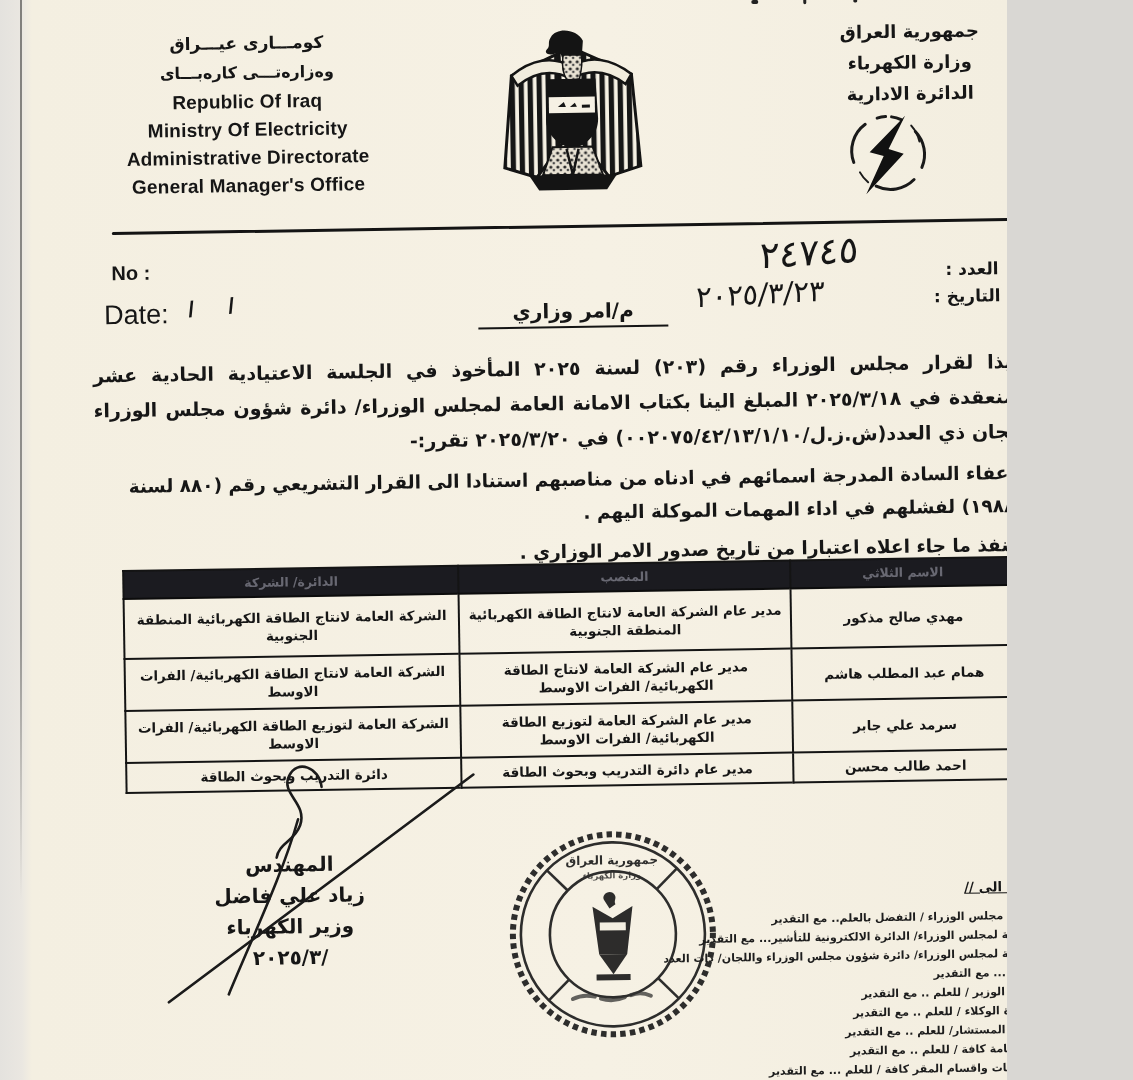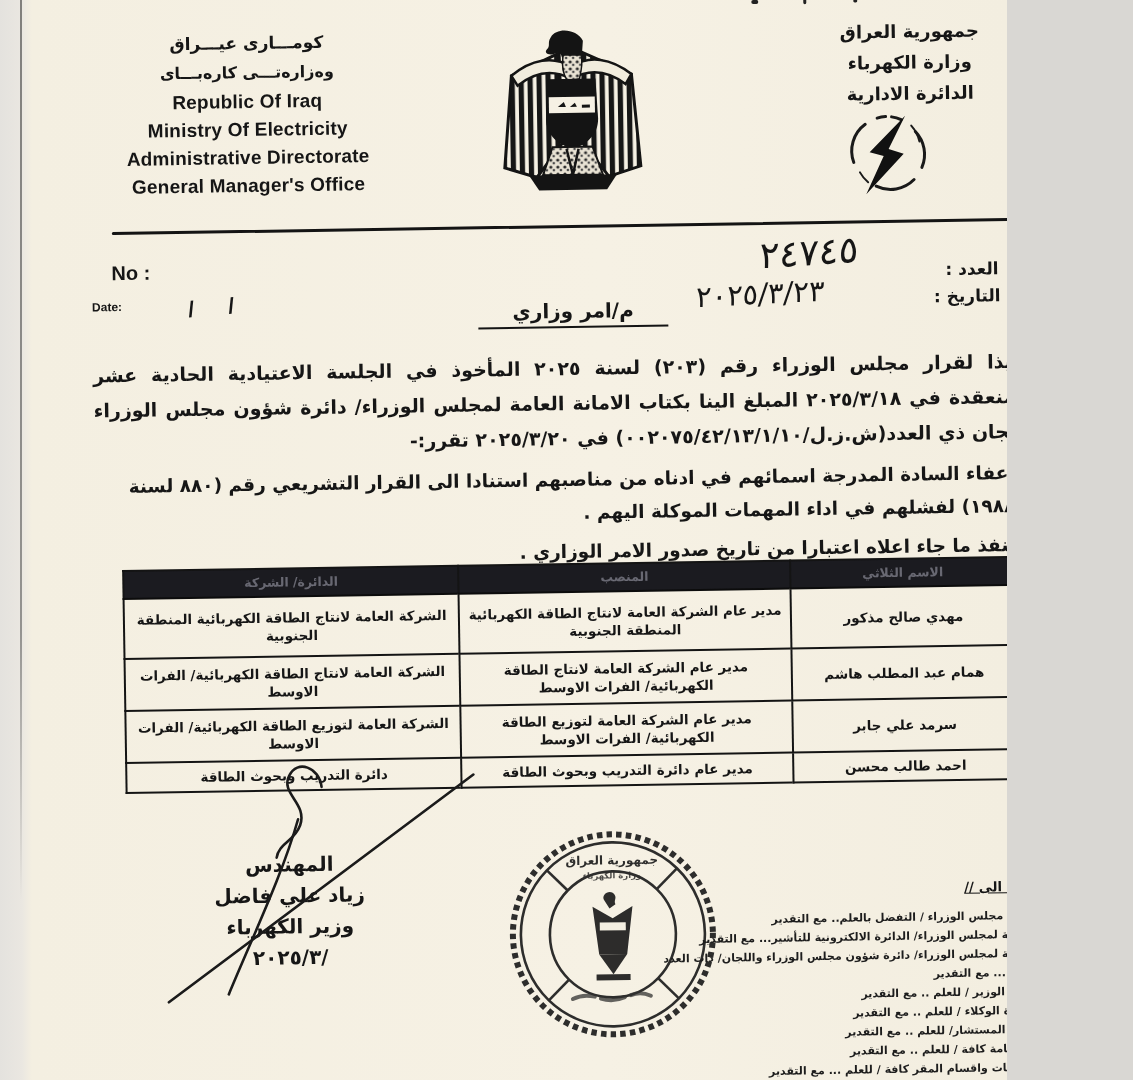--- a/index.html
+++ b/index.html
@@ -20,21 +20,21 @@
   .hdr-left .enl{font-size:19px;font-weight:bold;line-height:28px;letter-spacing:.2px;}
   .emblem{position:absolute;left:497px;top:26px;}
   .hdr-right{position:absolute;left:818px;top:22px;width:195px;text-align:center;font-weight:bold;font-size:18px;line-height:31px;}
   .elec-logo{position:absolute;left:846px;top:118px;}
   .hdr-rule{position:absolute;left:115px;top:226px;width:925px;height:3px;background:#141414;border-radius:2px;}
   .top-specks{position:absolute;left:750px;top:2px;width:120px;height:8px;}
   .top-specks i{position:absolute;background:#222;border-radius:2px;}
 
   
   .no-label{position:absolute;left:108px;top:256px;font-size:20px;font-weight:bold;margin-left:6px;}
-  .date-label{position:absolute;left:94px;top:294px;font-size:12px;font-weight:bold;}
+  .date-label{position:absolute;left:106px;top:294px;font-size:27px;font-weight:normal;}
   .date-slashes{position:absolute;left:190px;top:290px;font-size:22px;font-weight:bold;transform:rotate(-4deg);letter-spacing:14px;}
   .adad-label{position:absolute;left:948px;top:252px;font-size:17px;font-weight:bold;margin-top:14px;}
   .adad-value{position:absolute;left:762px;top:236px;font-size:37px;transform:rotate(-3deg) skewX(-6deg);letter-spacing:3px;}
   .tarikh-label{position:absolute;left:936px;top:293px;font-size:17px;font-weight:bold;}
   .tarikh-value{position:absolute;left:698px;top:281px;font-size:29px;transform:rotate(-2deg) skewX(-5deg);direction:ltr;}
 
   .subject{position:absolute;left:480px;top:300px;width:190px;text-align:center;font-size:20px;font-weight:bold;
     border-bottom:2.5px solid #141414;padding-bottom:3px;}
 
   .body-par{position:absolute;left:94px;top:352px;width:948px;font-size:19px;font-weight:bold;

